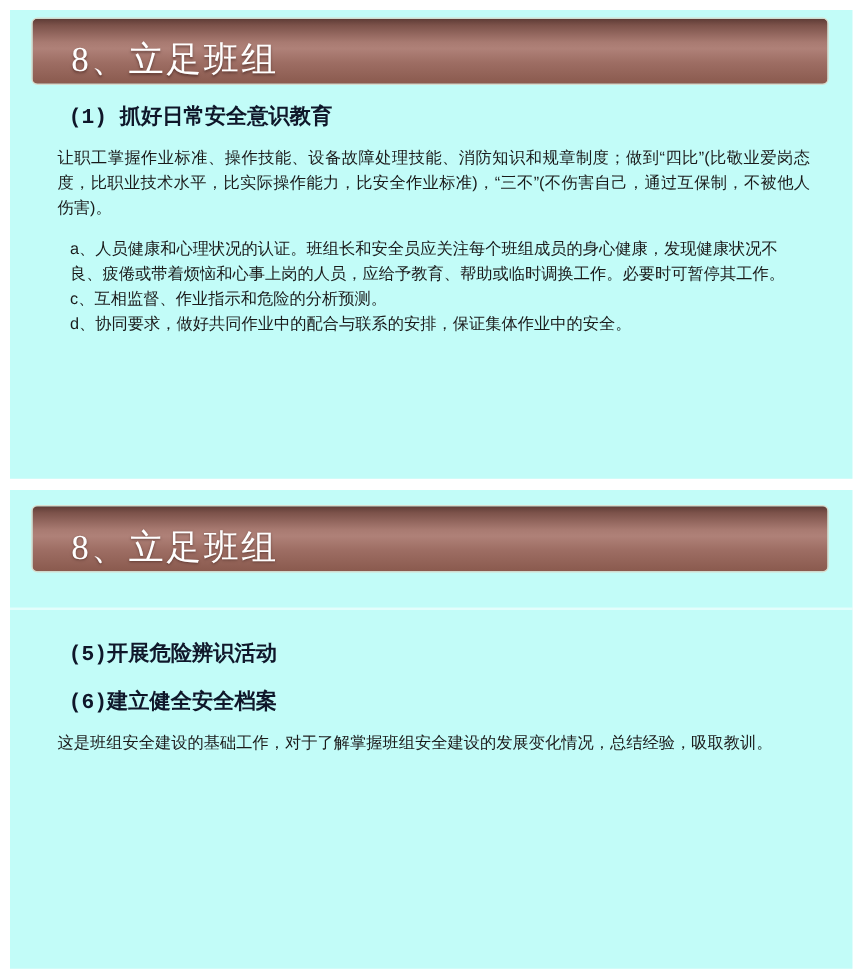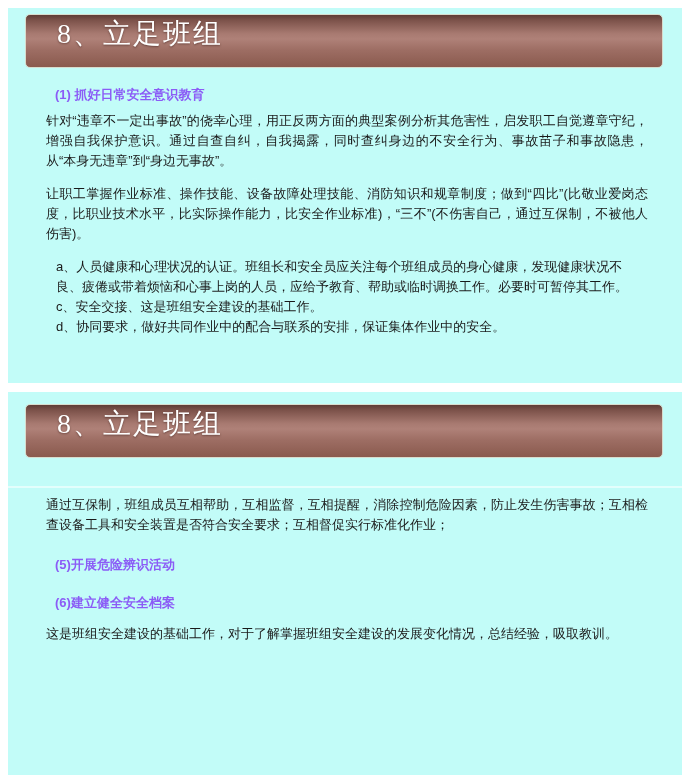--- a/index.html
+++ b/index.html
@@ -35,21 +35,21 @@
       #a1716(8) 60%,
       #8a5a4e 100%);
     background: linear-gradient(180deg,
       #5e3c36 0%,
       #7c524a 10%,
       #a87a71 36%,
       #af8178 46%,
       #9d6d63 68%,
       #8a5a4e 100%);
     display: flex;
-    align-items: flex-start;
+    align-items: flex-end;
   }
   .slide2 .bar { margin-top: 12px; }
 
   .bar-title {
     font-family: "Liberation Serif", serif;
     font-size: 28px;
     color: #ffffff;
     padding-left: 31px;
     letter-spacing: 2px;
     text-shadow: 0 1px 2px rgba(55, 28, 23, 0.55);
@@ -61,25 +61,26 @@
     font-size: 13px;
     line-height: 20px;
     color: #1a1a1a;
   }
   .slide2 .content { padding-top: 37px; }
 
   .sec { margin-bottom: 13px; }
   .slide2 .sec { margin-bottom: 22px; }
 
   .h {
-    font-size: 13px;
+    font-size: 17px;
     font-weight: bold;
-    color: #8b5cf6;
+    color: #0f172a;
     margin: 0 0 8px 9px;
     line-height: 16px;
+    font-family: Liberation Mono, monospace;
   }
   .slide2 .h { margin-bottom: 13px; }
 
   .p { margin: 0; text-align: justify; }
   .list .p { margin-left: 10px; text-align: left; }
 
   .seam {
     position: absolute;
     left: 0;
     top: 94px;
@@ -93,41 +94,39 @@
 
 <div class="page">
 
   <section class="slide slide1">
     <div class="bar">
       <span class="bar-title">8、立足班组</span>
     </div>
     <div class="content">
       <div class="sec">
         <h3 class="h">(1) 抓好日常安全意识教育</h3>
-        <p class="p">针对“违章不一定出事故”的侥幸心理，用正反两方面的典型案例分析其危害性，启发职工自觉遵章守纪，增强自我保护意识。通过自查自纠，自我揭露，同时查纠身边的不安全行为、事故苗子和事故隐患，从“本身无违章”到“身边无事故”。</p>
       </div>
       <div class="sec">
         <p class="p">让职工掌握作业标准、操作技能、设备故障处理技能、消防知识和规章制度；做到“四比”(比敬业爱岗态度，比职业技术水平，比实际操作能力，比安全作业标准)，“三不”(不伤害自己，通过互保制，不被他人伤害)。</p>
       </div>
       <div class="sec list">
         <p class="p">a、人员健康和心理状况的认证。班组长和安全员应关注每个班组成员的身心健康，发现健康状况不良、疲倦或带着烦恼和心事上岗的人员，应给予教育、帮助或临时调换工作。必要时可暂停其工作。</p>
-        <p class="p">c、安全交接、这是班组安全建设的基础工作。</p>
+        <p class="p">c、互相监督、作业指示和危险的分析预测。</p>
         <p class="p">d、协同要求，做好共同作业中的配合与联系的安排，保证集体作业中的安全。</p>
       </div>
     </div>
   </section>
 
   <section class="slide slide2">
     <div class="seam"></div>
     <div class="bar">
       <span class="bar-title">8、立足班组</span>
     </div>
     <div class="content">
       <div class="sec">
-        <p class="p">通过互保制，班组成员互相帮助，互相监督，互相提醒，消除控制危险因素，防止发生伤害事故；互相检查设备工具和安全装置是否符合安全要求；互相督促实行标准化作业；</p>
       </div>
       <div class="sec">
         <h3 class="h">(5)开展危险辨识活动</h3>
       </div>
       <div class="sec">
         <h3 class="h">(6)建立健全安全档案</h3>
         <p class="p">这是班组安全建设的基础工作，对于了解掌握班组安全建设的发展变化情况，总结经验，吸取教训。</p>
       </div>
     </div>
   </section>

